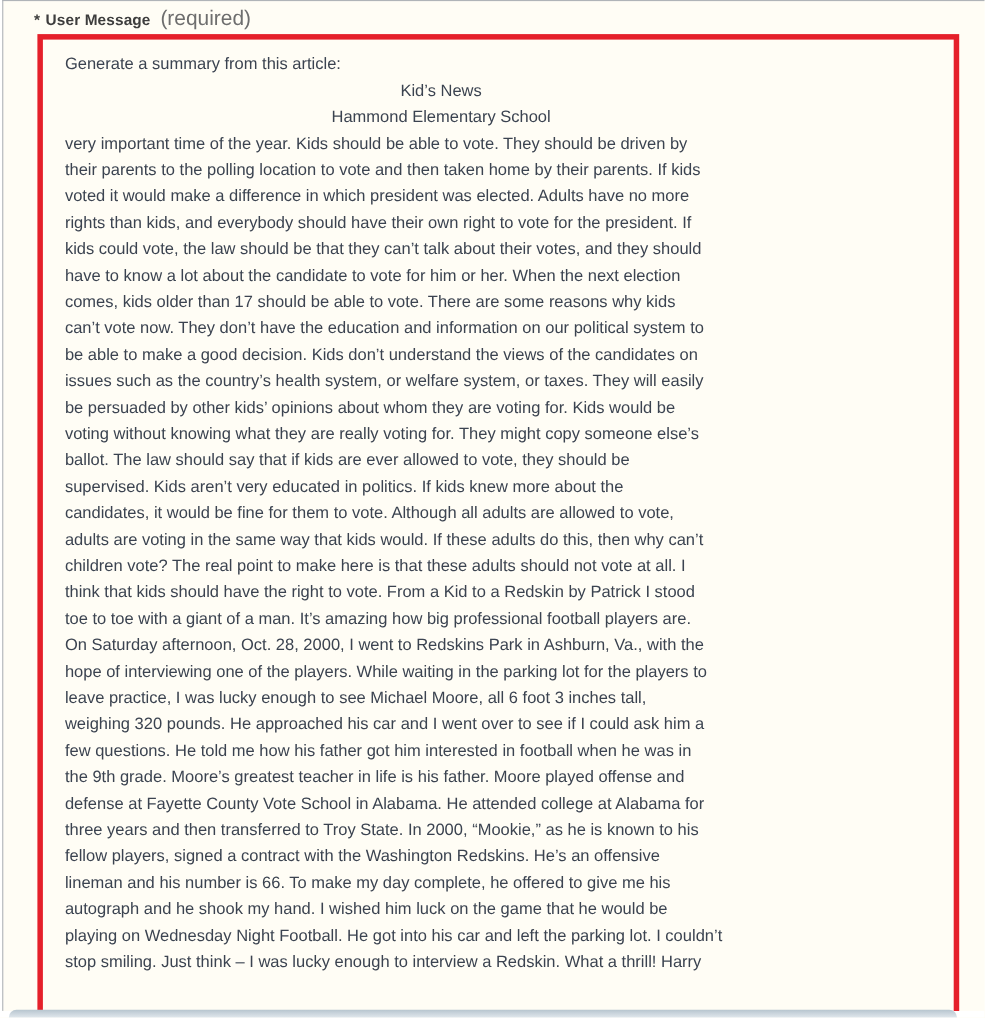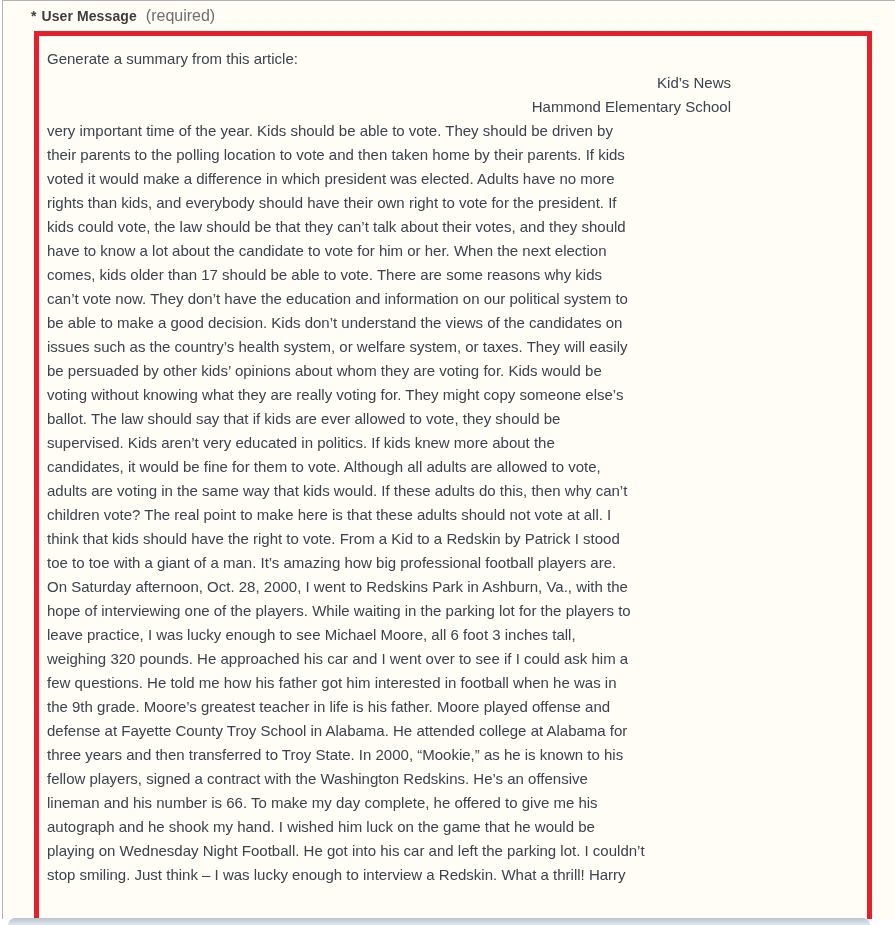--- a/index.html
+++ b/index.html
@@ -24,42 +24,43 @@
     left: 28px; top: 6px;
     display: flex;
     align-items: baseline;
     font-size: 14px;
     color: #3d3d3d;
   }
   .req-star { font-weight: 700; margin-right: 5px; }
   .field-label { font-weight: 700; letter-spacing: 0.1px; }
   .required-note {
     font-weight: 400;
-    font-size: 16px;
+    font-size: 19px;
     color: #6e6e6e;
     margin-left: 9px;
   }
   .textarea {
     position: absolute;
     left: 31px; top: 30px;
     width: 838px; height: 920px;
     border: 5px solid var(--accent-red, #e5202a);
     background: transparent;
     padding: 11px 0 0 8px;
     cursor: text;
   }
   .line {
     width: 684px;
     height: 24px;
     line-height: 24px;
     font-size: 15px;
     color: #3b4350;
     white-space: nowrap;
+    margin-left: 12px;
   }
-  .center { text-align: right; }
+  .center { text-align: center; }
   .bottom-bar {
     position: absolute;
     left: 8px; bottom: 0;
     width: 862px; height: 7px;
     border-radius: 8px 8px 0 0;
     background: linear-gradient(#b7c5cf, #e0e7ec);
     z-index: 5;
   }
 </style>
 </head>
@@ -96,21 +97,21 @@
         <div class="line">adults are voting in the same way that kids would. If these adults do this, then why can’t</div>
         <div class="line">children vote? The real point to make here is that these adults should not vote at all. I</div>
         <div class="line">think that kids should have the right to vote. From a Kid to a Redskin by Patrick I stood</div>
         <div class="line">toe to toe with a giant of a man. It’s amazing how big professional football players are.</div>
         <div class="line">On Saturday afternoon, Oct. 28, 2000, I went to Redskins Park in Ashburn, Va., with the</div>
         <div class="line">hope of interviewing one of the players. While waiting in the parking lot for the players to</div>
         <div class="line">leave practice, I was lucky enough to see Michael Moore, all 6 foot 3 inches tall,</div>
         <div class="line">weighing 320 pounds. He approached his car and I went over to see if I could ask him a</div>
         <div class="line">few questions. He told me how his father got him interested in football when he was in</div>
         <div class="line">the 9th grade. Moore’s greatest teacher in life is his father. Moore played offense and</div>
-        <div class="line">defense at Fayette County Troy School in Alabama. He attended college at Alabama for</div>
+        <div class="line">defense at Fayette County Vote School in Alabama. He attended college at Alabama for</div>
         <div class="line">three years and then transferred to Troy State. In 2000, “Mookie,” as he is known to his</div>
         <div class="line">fellow players, signed a contract with the Washington Redskins. He’s an offensive</div>
         <div class="line">lineman and his number is 66. To make my day complete, he offered to give me his</div>
         <div class="line">autograph and he shook my hand. I wished him luck on the game that he would be</div>
         <div class="line">playing on Wednesday Night Football. He got into his car and left the parking lot. I couldn’t</div>
         <div class="line">stop smiling. Just think – I was lucky enough to interview a Redskin. What a thrill! Harry</div>
       </div>
   </div>
 
 </div>

